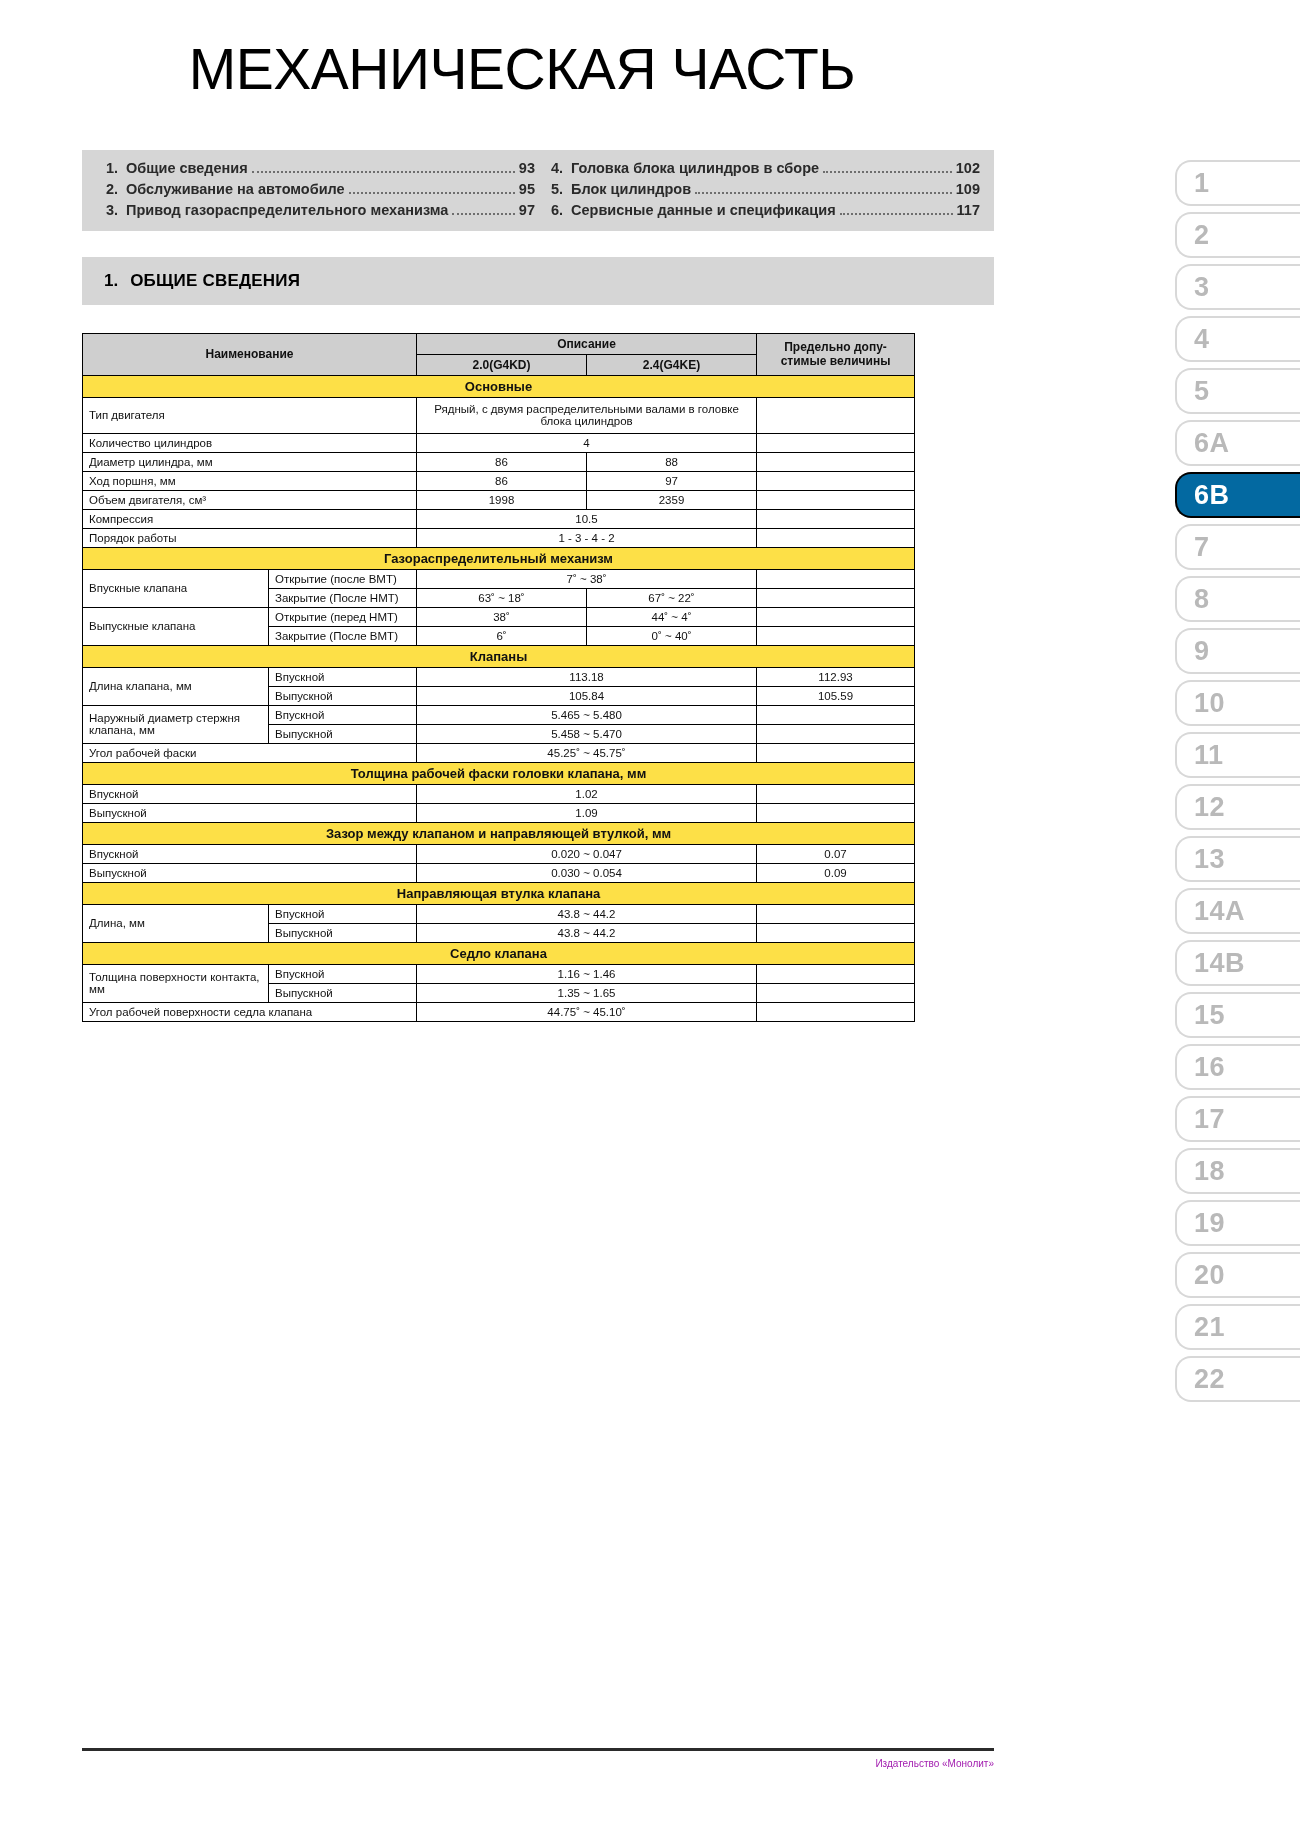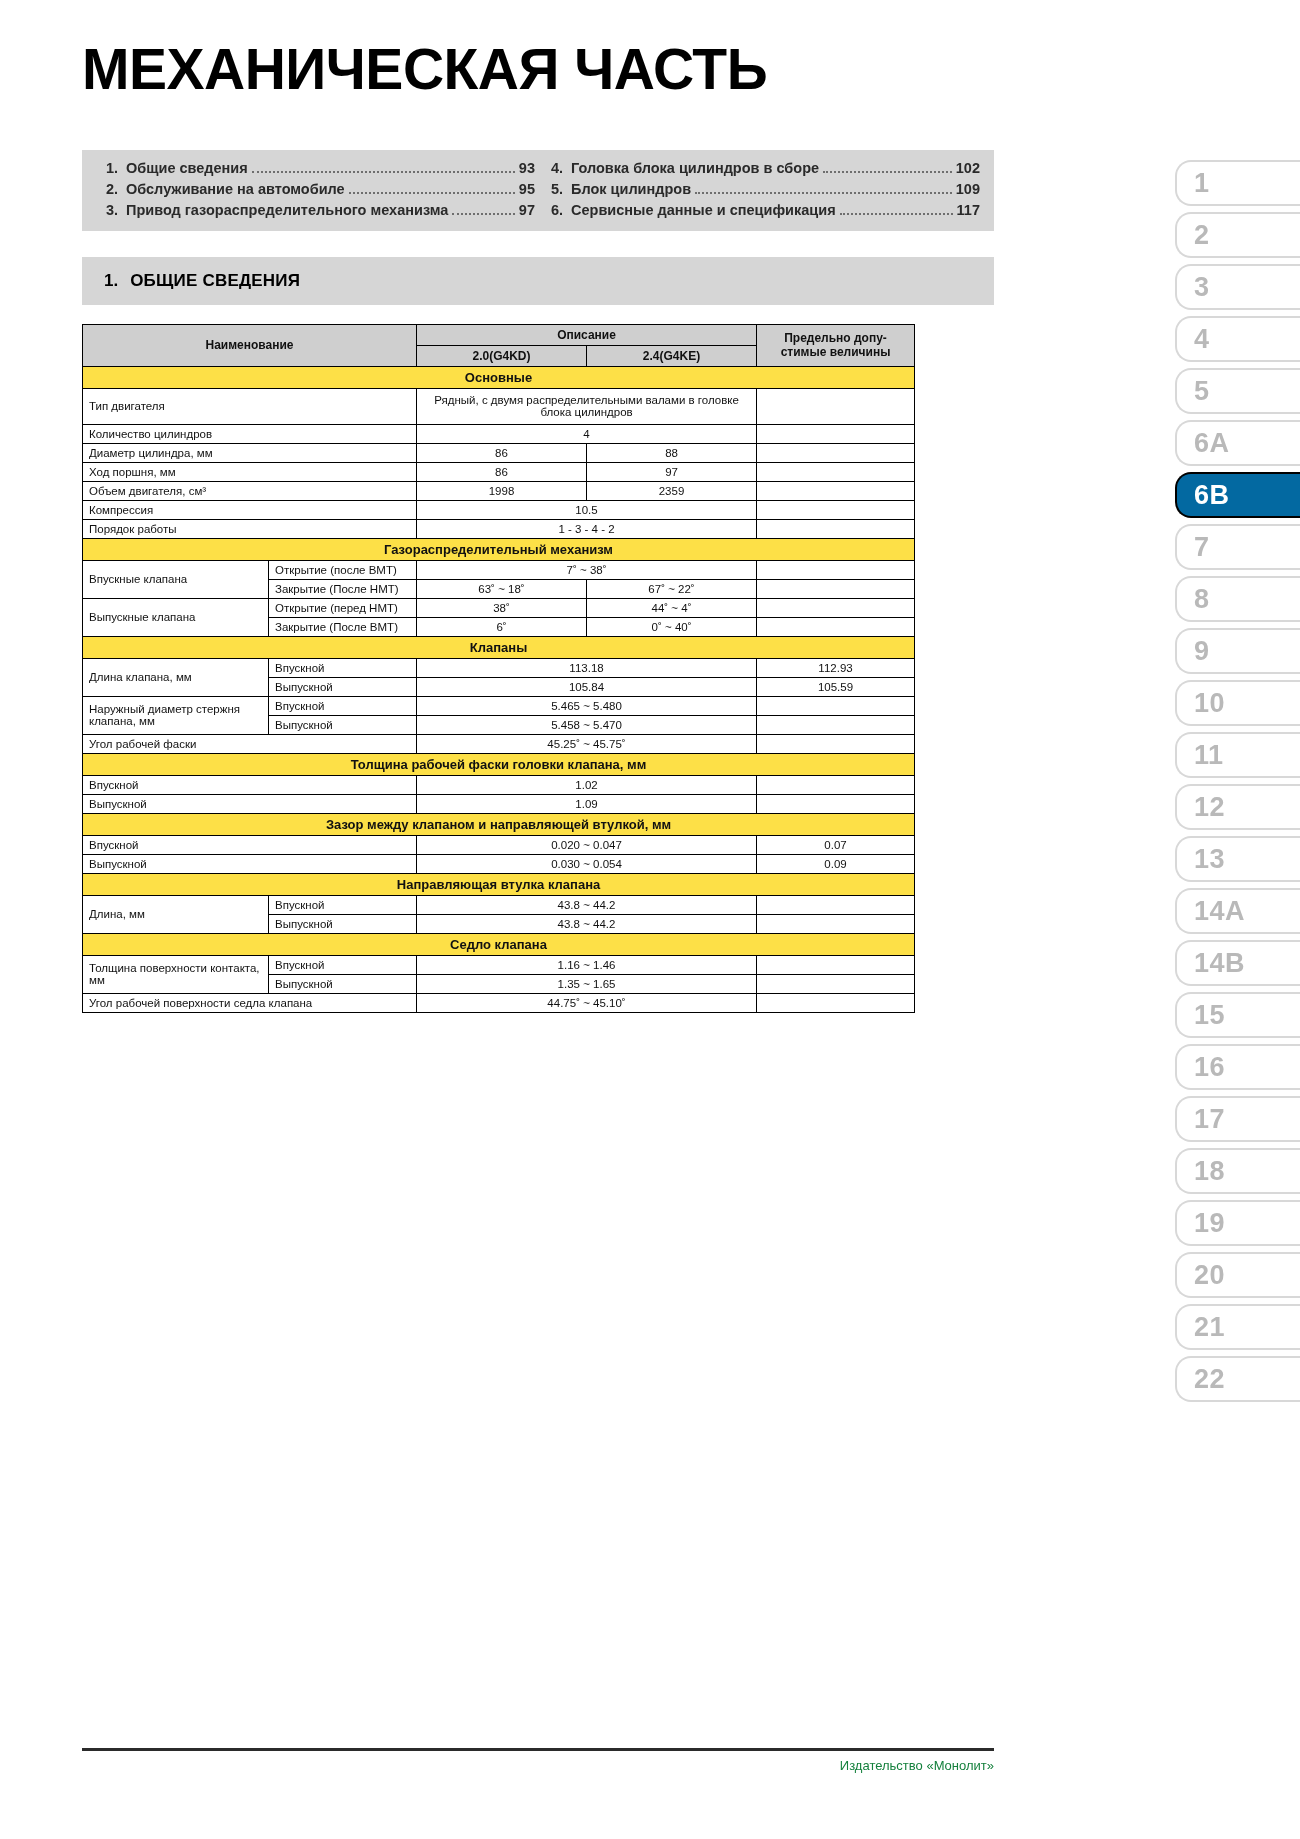--- a/index.html
+++ b/index.html
@@ -70,25 +70,26 @@
     font-weight: 400;
     letter-spacing: 0.5px;
     color: #1a1a1a;
     font-family: "Liberation Sans", sans-serif;
   }
 
   #chapter-title {
     margin-top: 38px;
     font-size: 57px;
     line-height: 1.12;
-    font-weight: 700;
+    font-weight: 400;
     letter-spacing: -0.5px;
     color: #000;
     font-family: "Liberation Sans", sans-serif;
     max-width: 880px;
+    text-align: center;
   }
   #chapter-title .line { display: block; }
 
   
   #toc {
     margin-top: 48px;
     background: #d6d6d6;
     padding: 10px 14px 12px 14px;
     display: flex;
     gap: 6px;
@@ -144,21 +145,21 @@
   }
   #section-head .txt {
     font-size: 17px;
     font-weight: 700;
     letter-spacing: 0.2px;
     color: #000;
   }
 
   
   #spec-table {
-    margin-top: 19px;
+    margin-top: 28px;
     border-collapse: collapse;
     width: 777px;
     table-layout: fixed;
     font-family: "Liberation Sans", sans-serif;
     font-size: 11.5px;
     color: #111;
   }
   #spec-table td, #spec-table th {
     border: 1px solid #000;
     padding: 3px 6px;
@@ -197,22 +198,22 @@
     width: 912px;
     height: 3px;
     background: #2b2b2b;
   }
   #footer-text {
     position: absolute;
     left: 82px;
     top: 1758px;
     width: 912px;
     text-align: right;
-    font-size: 13px;
-    color: #15803d;
+    font-size: 10px;
+    color: #a21caf;
     font-family: "Liberation Sans", sans-serif;
   }
 </style>
 </head>
 <body>
 
 <div id="page">
 
   <div id="tab-rail">
       <div class="tab-chip">

